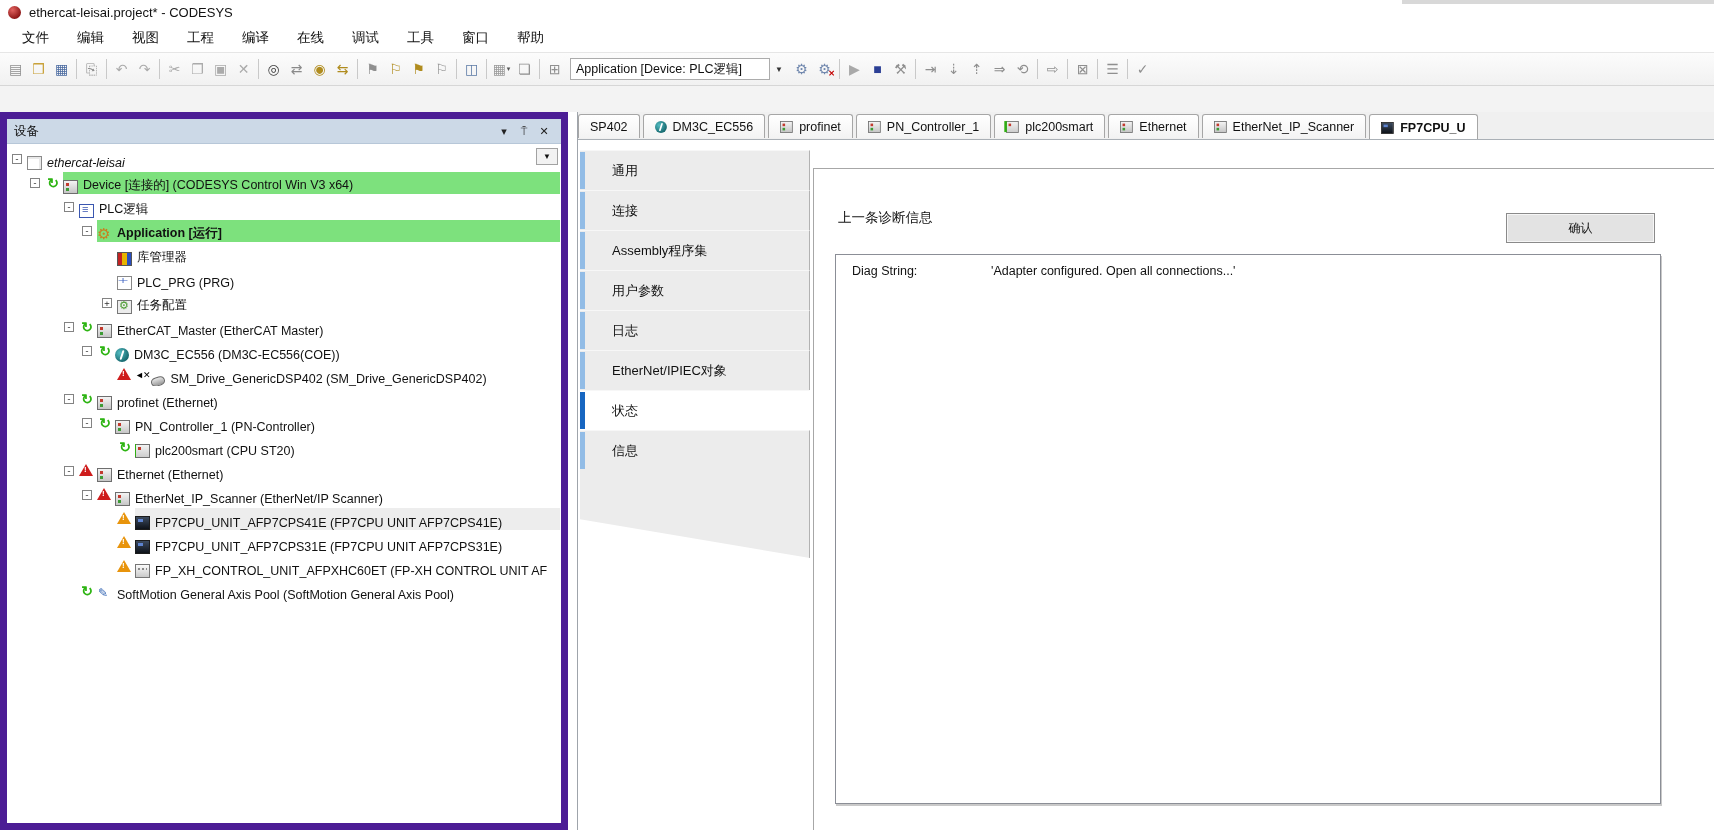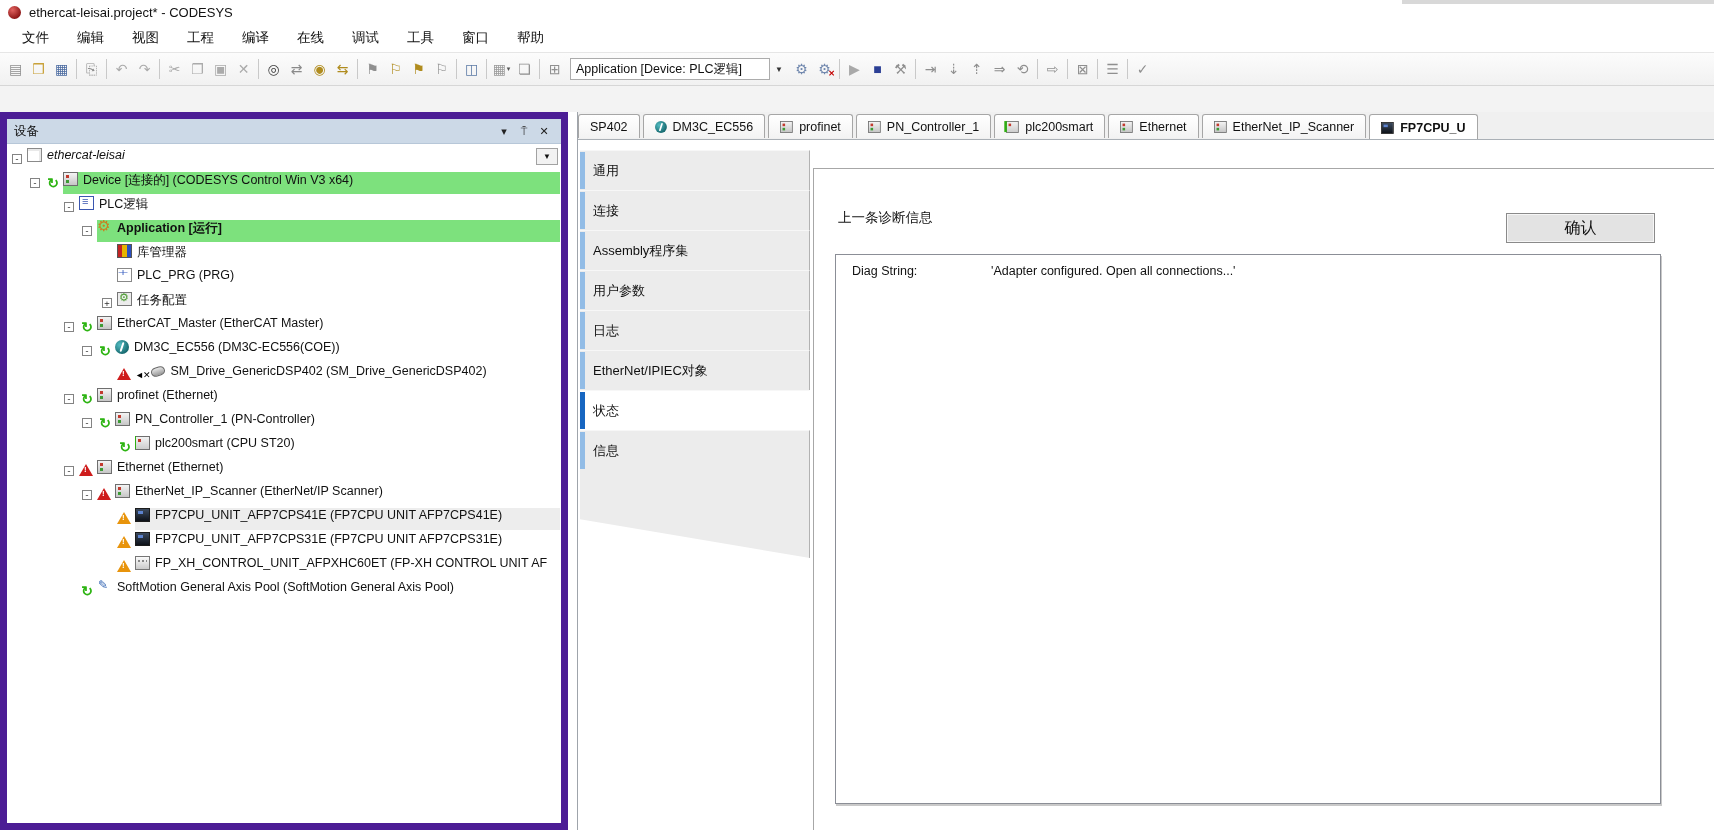--- a/index.html
+++ b/index.html
@@ -45,21 +45,21 @@
   .hicon { width:20px; text-align:center; font-size:11px; color:#222; flex:none; }
   .tree-filter { position:absolute; top:29px; right:3px; width:22px; height:17px;
                  border:1px solid #a2a2a2; background:#f2f2f2; font-size:8px;
                  display:flex; align-items:center; justify-content:center; }
   .tree { position:absolute; left:1px; right:1px; top:28px; bottom:0; overflow:hidden; font-size:12.5px; }
   .trow { height:24px; display:flex; align-items:center; white-space:nowrap; }
   .sp { flex:none; height:1px; }
   .exp { width:10px; height:10px; flex:none; border:1px solid #838383; background:#fff;
          font:9px/8px "DejaVu Sans Mono", monospace; text-align:center; color:#333; margin-right:5px; }
   .noexp { width:15px; flex:none; }
-  .hl { display:flex; align-items:flex-start; flex:1; height:22px; padding-right:6px; overflow:hidden; }
+  .hl { display:flex; align-items:flex-end; flex:1; height:22px; padding-right:6px; overflow:hidden; }
   .hl-green { background:#7de17d; }
   .hl-sel { background:#ededed; }
   .b { font-weight:bold; } .it { font-style:italic; }
 
   
   .s-run { width:16px; flex:none; text-align:center; color:#2db412; font-weight:bold; font-size:14px; margin-right:2px; }
   .tri { width:0; height:0; flex:none; border-left:7px solid transparent; border-right:7px solid transparent;
          border-bottom:12px solid #ce1c1c; position:relative; margin:0 4px 2px 0; }
   .tri i { position:absolute; left:-2px; top:2px; font:bold 8px/8px "Liberation Sans",sans-serif; font-style:normal; color:#fff; }
   .tri-orange { border-bottom-color:#e8940c; }
@@ -105,39 +105,39 @@
           background:linear-gradient(#ffffff,#f3f3f3); font-size:12.5px; white-space:nowrap; flex:none; }
   .dtab.active { font-weight:bold; background:#fff; height:26px; }
   .tico { transform:scale(.85); transform-origin:left center; margin-right:4px; }
   .strip-line { position:absolute; left:0; right:0; top:27px; height:1px; background:#aab0b6; }
 
   .editor-body { position:absolute; left:0; top:28px; right:0; bottom:0; background:#fff; }
 
   
   .vtabs { position:absolute; left:2px; top:10px; width:230px; }
   .vtab { height:40px; background:#ececec; border-right:1px solid #b2b2b2; border-top:1px solid #f7f7f7;
-          display:flex; align-items:center; padding-left:13px; font-size:13px; position:relative; white-space:nowrap; }
+          display:flex; align-items:center; padding-left:32px; font-size:13px; position:relative; white-space:nowrap; }
   .vtab .bar { position:absolute; left:0; top:1px; bottom:1px; width:5px; background:#92bce6; }
   .vtab.active { background:#fff; border-right:1px solid #fff; }
   .vtab.active .bar { background:#1766c1; }
   .vtab-tail { height:88px; background:#ececec; border-right:1px solid #b2b2b2;
                clip-path:polygon(0 0, 100% 0, 100% 100%, 0 56%); }
 
   
   .content { position:absolute; left:232px; top:0; right:0; bottom:0; }
   .frame { position:absolute; left:3px; top:28px; right:-2px; bottom:-2px; border:1px solid #a7a7a7; }
   .status-row { position:absolute; left:24px; right:0; top:9px; height:25px; display:flex; align-items:center; font-size:13px; }
   .status-label { width:168px; flex:none; }
   .status-colon { width:42px; flex:none; }
   .status-value { flex:1; height:25px; line-height:25px; background:#f0National8577; background:#f08577;
                   color:#5c0000; padding-left:7px; white-space:nowrap; overflow:hidden; }
   .diag-header { position:absolute; left:24px; top:40px; font-size:13.5px; }
   .ack-btn { position:absolute; left:692px; top:44px; width:149px; height:30px;
              background:#e3e3e3; border:1px solid #8a8a8a; box-shadow:inset 0 0 0 1px #f6f6f6;
-             font-family:"Liberation Sans",sans-serif; font-size:16px; color:#111; }
+             font-family:"Liberation Sans",sans-serif; font-size:12px; color:#111; }
   .diag-box { position:absolute; left:21px; top:85px; width:826px; height:550px;
               background:#fff; border:1px solid #8b8e96; box-shadow:1px 2px 0 #c9c9c9; font-size:12.5px; }
   .diag-line { display:flex; padding:9px 0 0 16px; }
   .diag-label { width:139px; flex:none; }
 </style>
 </head>
 <body>
 
 <div class="app">
 

